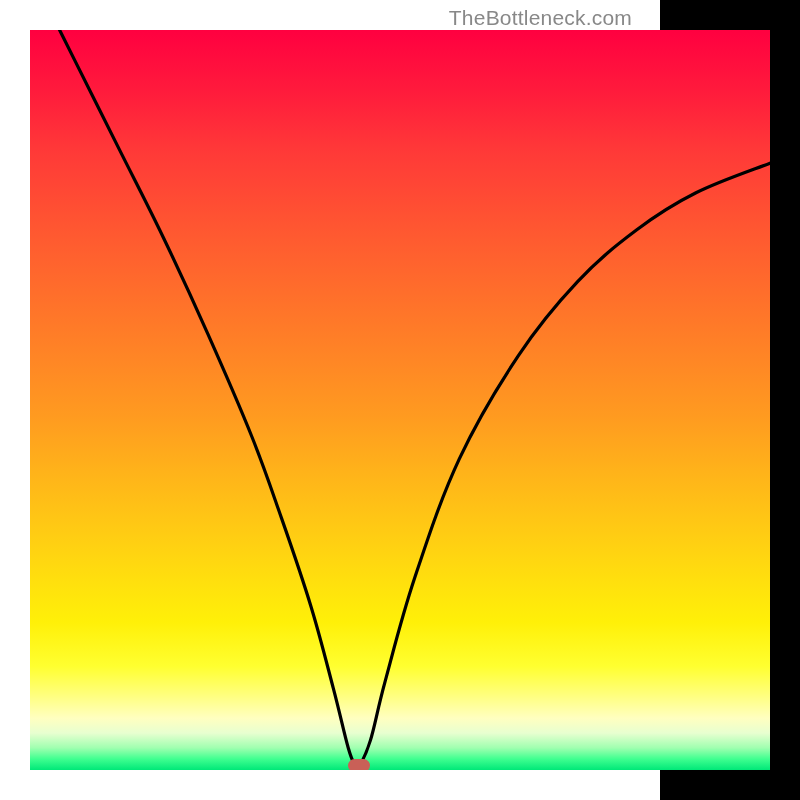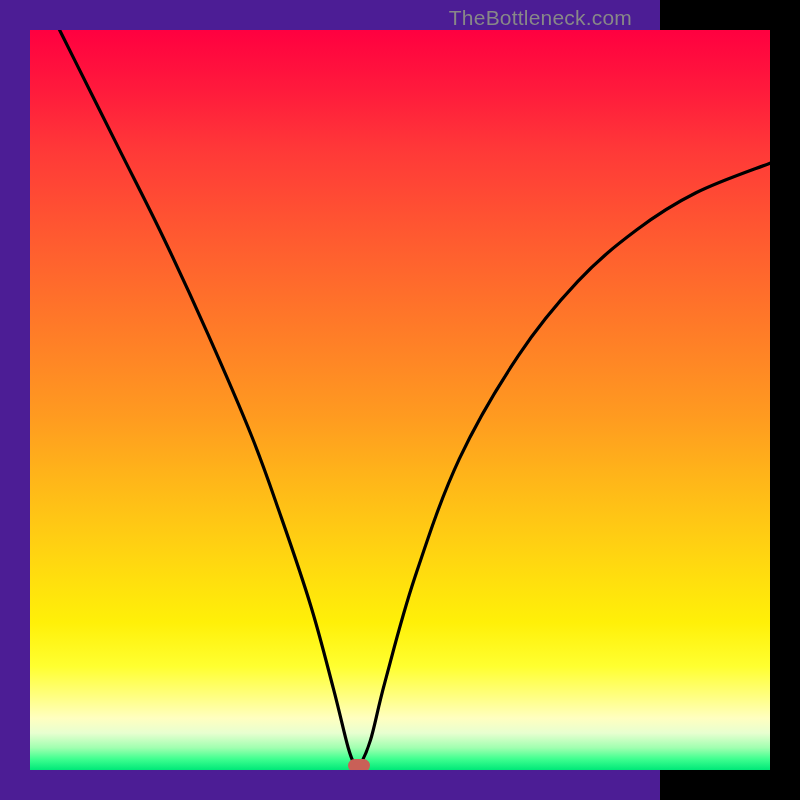--- a/index.html
+++ b/index.html
@@ -10,21 +10,21 @@
     background: #000;
     overflow: hidden;
     font-family: Arial, Helvetica, sans-serif;
   }
   .frame {
     position: absolute;
     left: 0;
     top: 0;
     width: 660px;
     height: 800px;
-    background: #4c1d95;
+    background: #ffffff;
   }
   .plot {
     position: absolute;
     left: 30px;
     top: 30px;
     width: 740px;
     height: 740px;
     overflow: hidden;
   }
   .gradient-bg {

